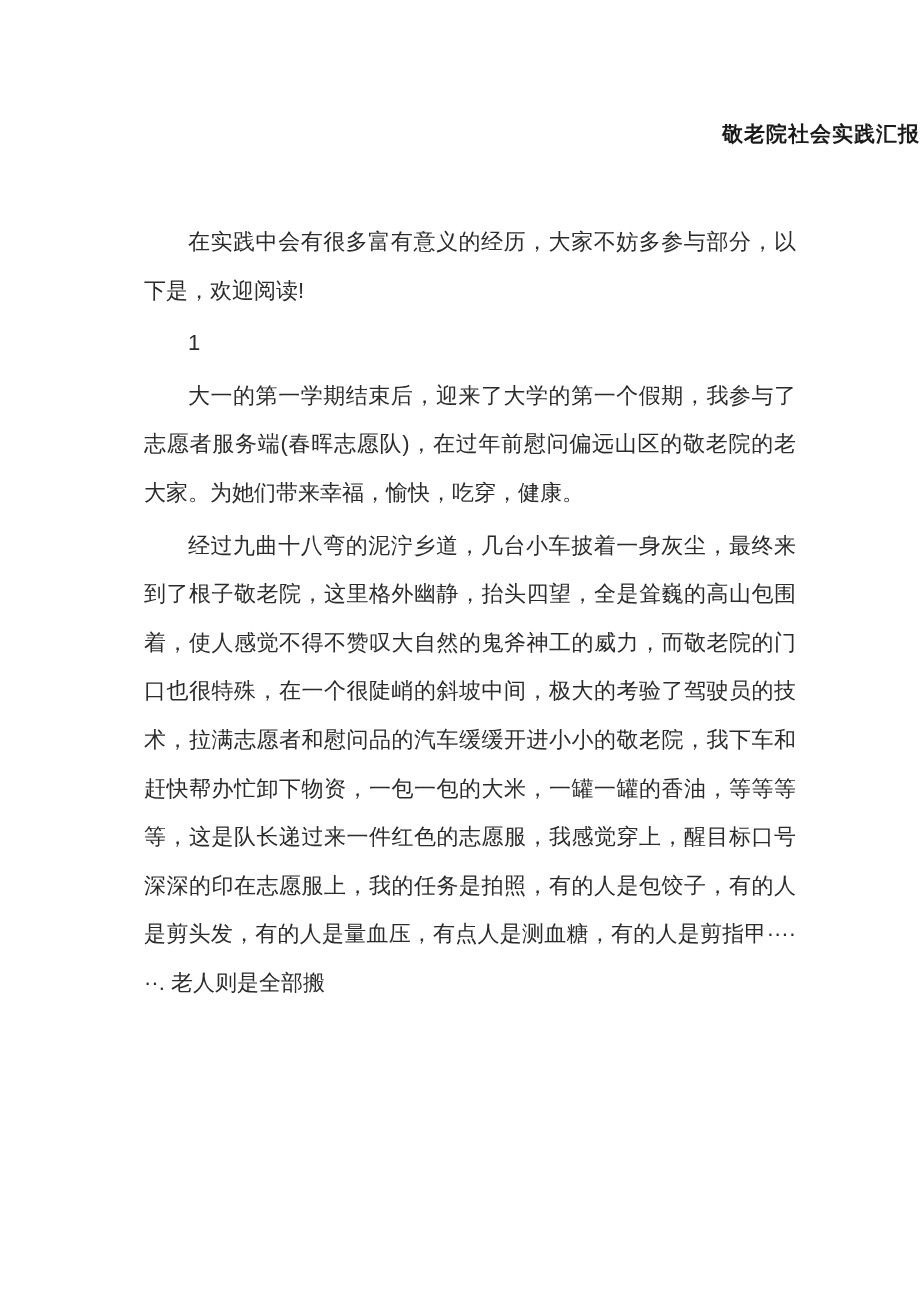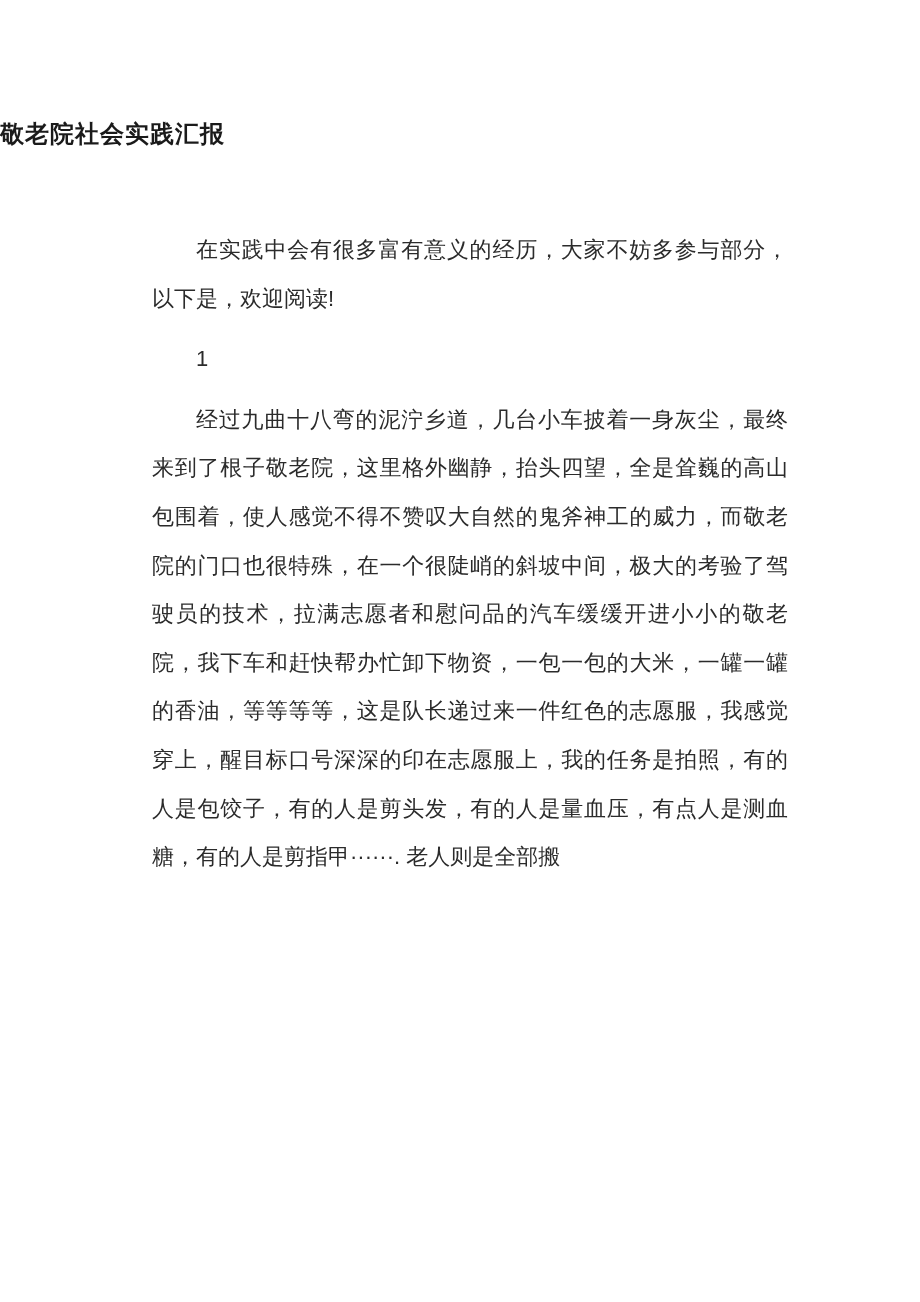--- a/index.html
+++ b/index.html
@@ -12,39 +12,39 @@
     width: 920px;
     height: 1302px;
     margin: 0 auto;
     background: #ffffff;
     overflow: hidden;
     font-family: "Liberation Sans", "DejaVu Sans", sans-serif;
   }
   .doc-title {
     margin: 0;
     padding-top: 114px;
-    font-size: 24px;
+    font-size: 21px;
     line-height: 40px;
     font-weight: bold;
-    text-align: left;
+    text-align: right;
     color: #1a1a1a;
     letter-spacing: 1px;
   }
   .doc-body {
     position: absolute;
     left: 140px;
     top: 214px;
     width: 660px;
     color: #2b2b2b;
     font-size: 22px;
     line-height: 48.6px;
     text-align: justify;
   }
   .para {
-    margin: 12px;
+    margin: 4px;
     padding: 0;
     text-indent: 44px;
     word-break: break-all;
     overflow-wrap: break-word;
   }
   .underlined {
     text-decoration: underline;
     text-underline-offset: 5px;
   }
 </style>
@@ -54,19 +54,20 @@
 <div class="page">
 
   <h1 class="doc-title">敬老院社会实践汇报</h1>
 
   <div class="doc-body">
 
     <p class="para">在实践中会有很多富有意义的经历，大家不妨多参与部分，以下是，欢迎阅读!</p>
 
     <p class="para">1</p>
 
+    <p class="para">大一的第一学期结束后，迎来了大学的第一个假期，我参与了志愿者服务端(春晖志愿队)，在过年前慰问偏远山区的敬老院的老大家。为她们带来幸福，愉快，吃穿，健康。</p>
 
 
     <p class="para">经过九曲十八弯的泥泞乡道，几台小车披着一身灰尘，最终来到了根子敬老院，这里格外幽静，抬头四望，全是耸巍的高山包围着，使人感觉不得不赞叹大自然的鬼斧神工的威力，而敬老院的门口也很特殊，在一个很陡峭的斜坡中间，极大的考验了驾驶员的技术，拉满志愿者和慰问品的汽车缓缓开进小小的敬老院，我下车和赶快帮办忙卸下物资，一包一包的大米，一罐一罐的香油，等等等等，这是队长递过来一件红色的志愿服，我感觉穿上，醒目标口号深深的印在志愿服上，我的任务是拍照，有的人是包饺子，有的人是剪头发，有的人是量血压，有点人是测血糖，有的人是剪指甲······. 老人则是全部搬</p>
 
   </div>
 
 </div>
 
 </body></html>

